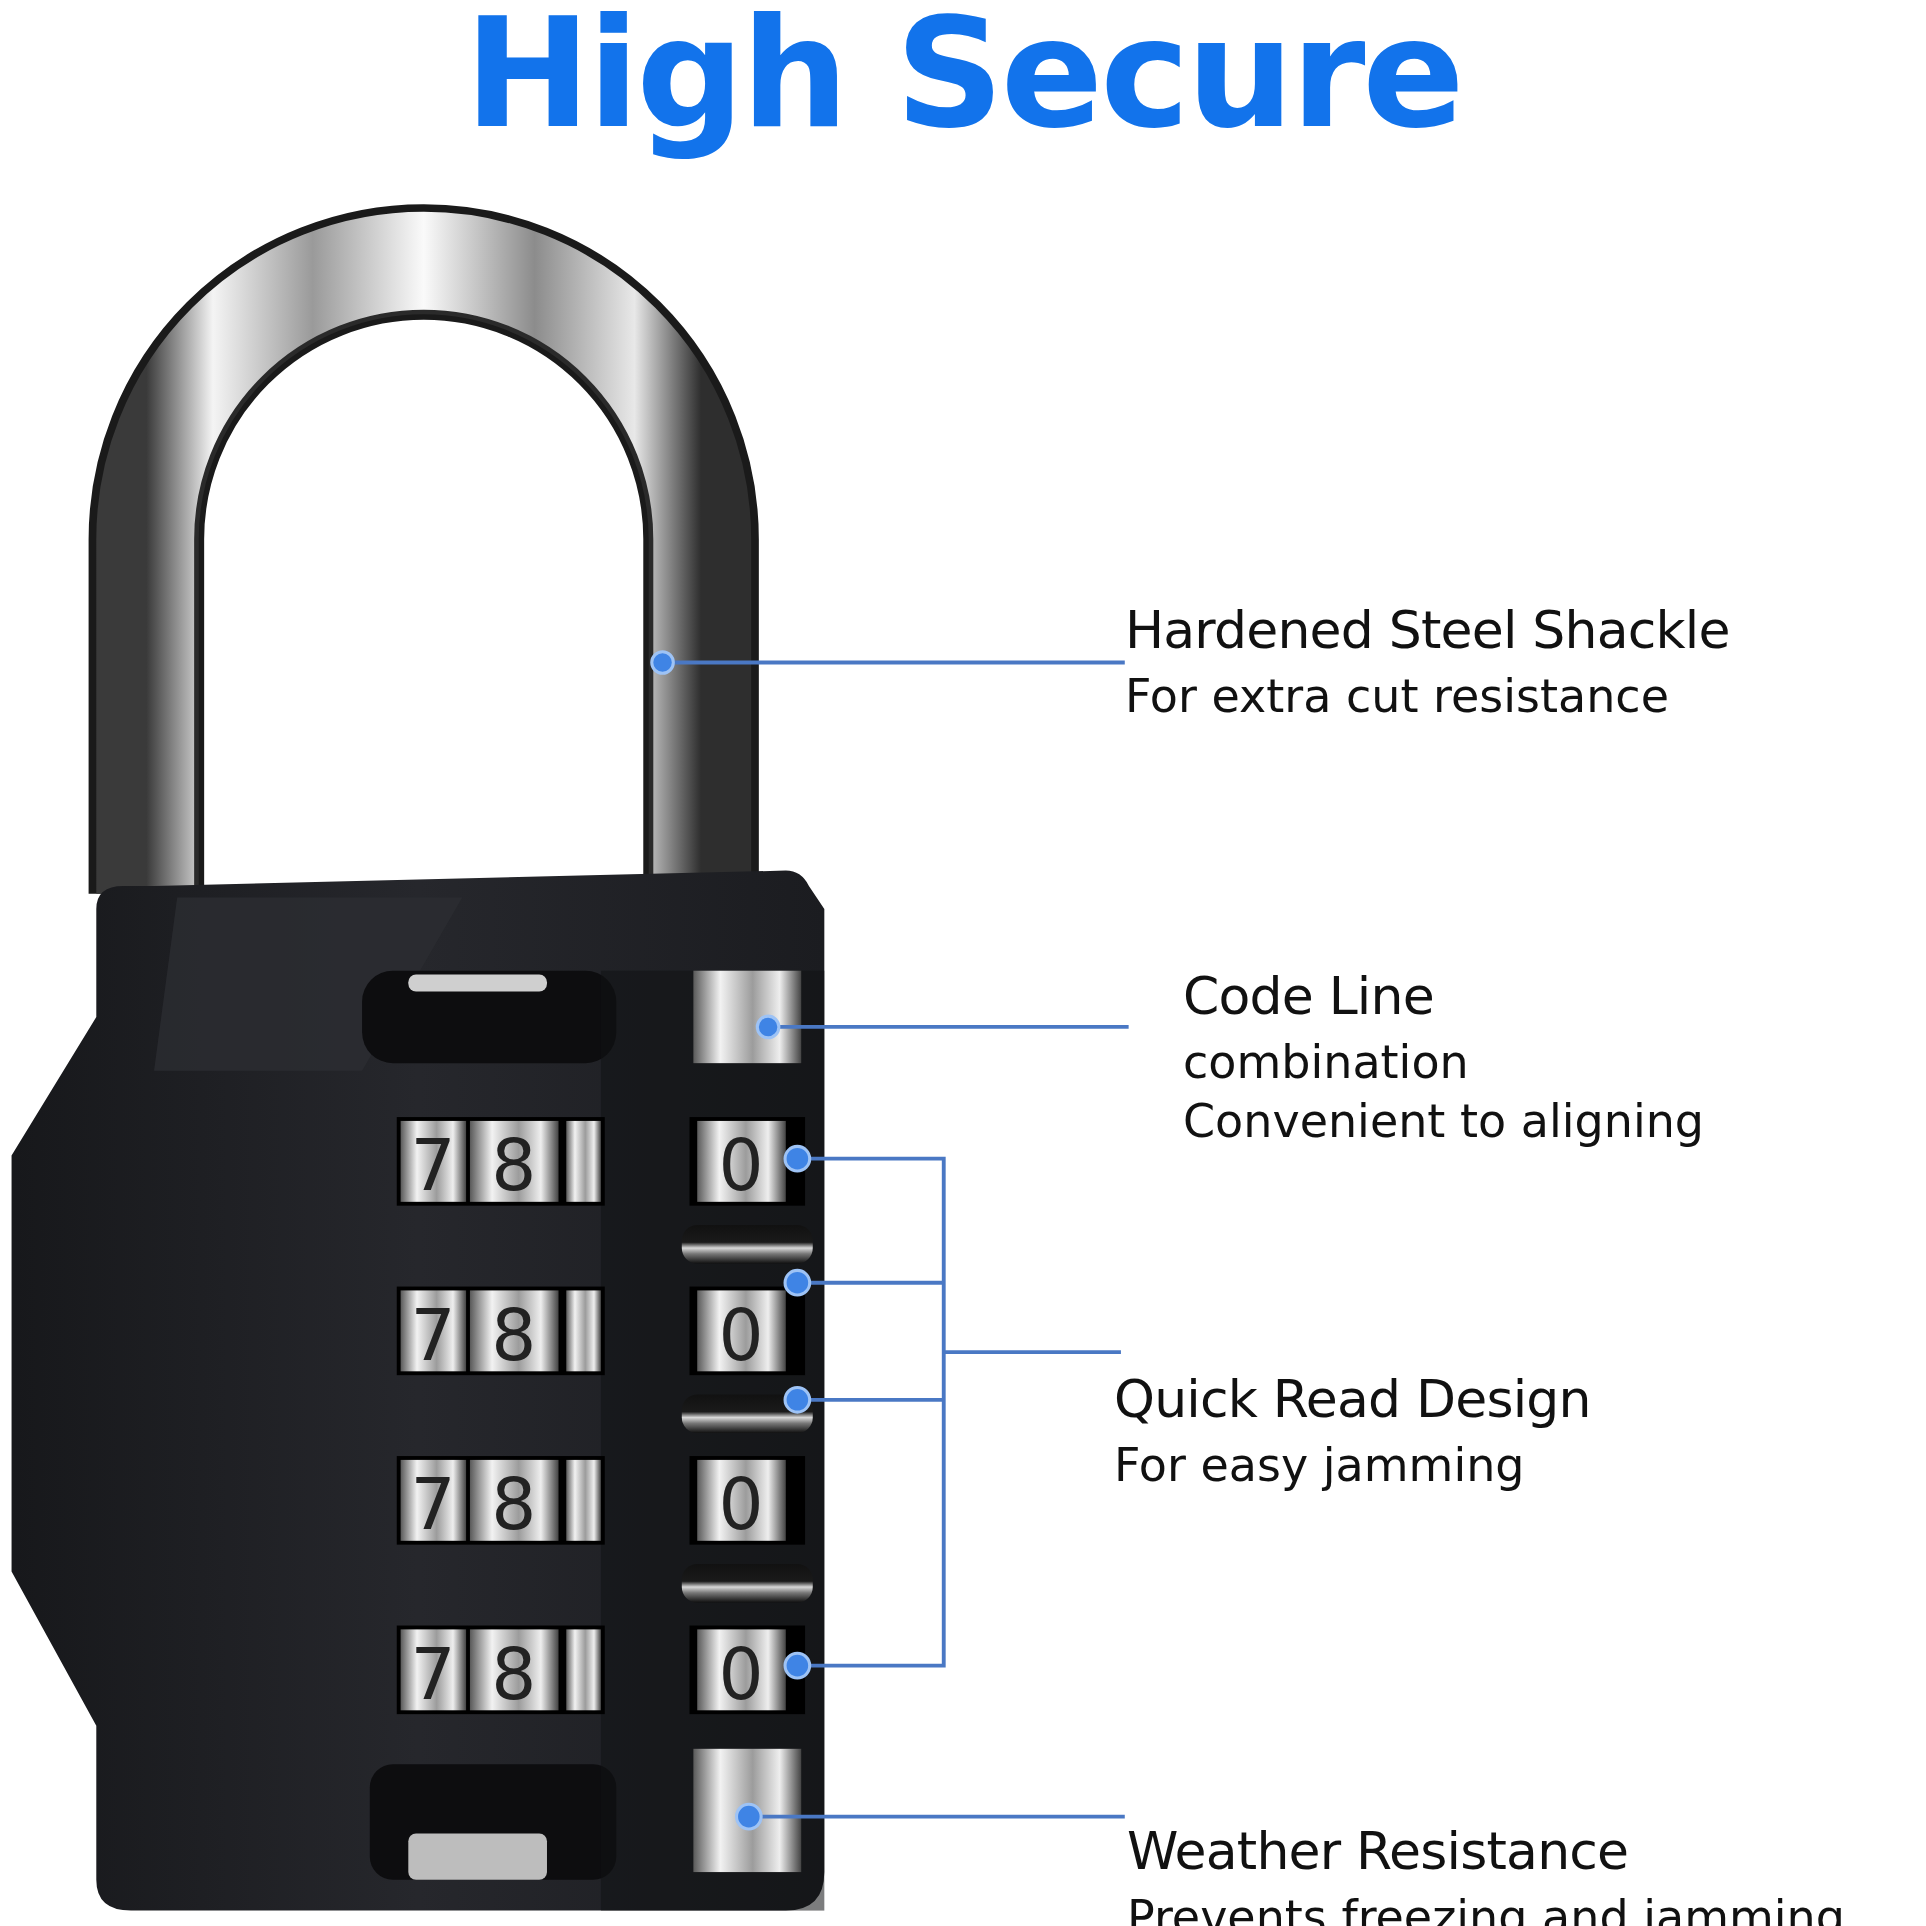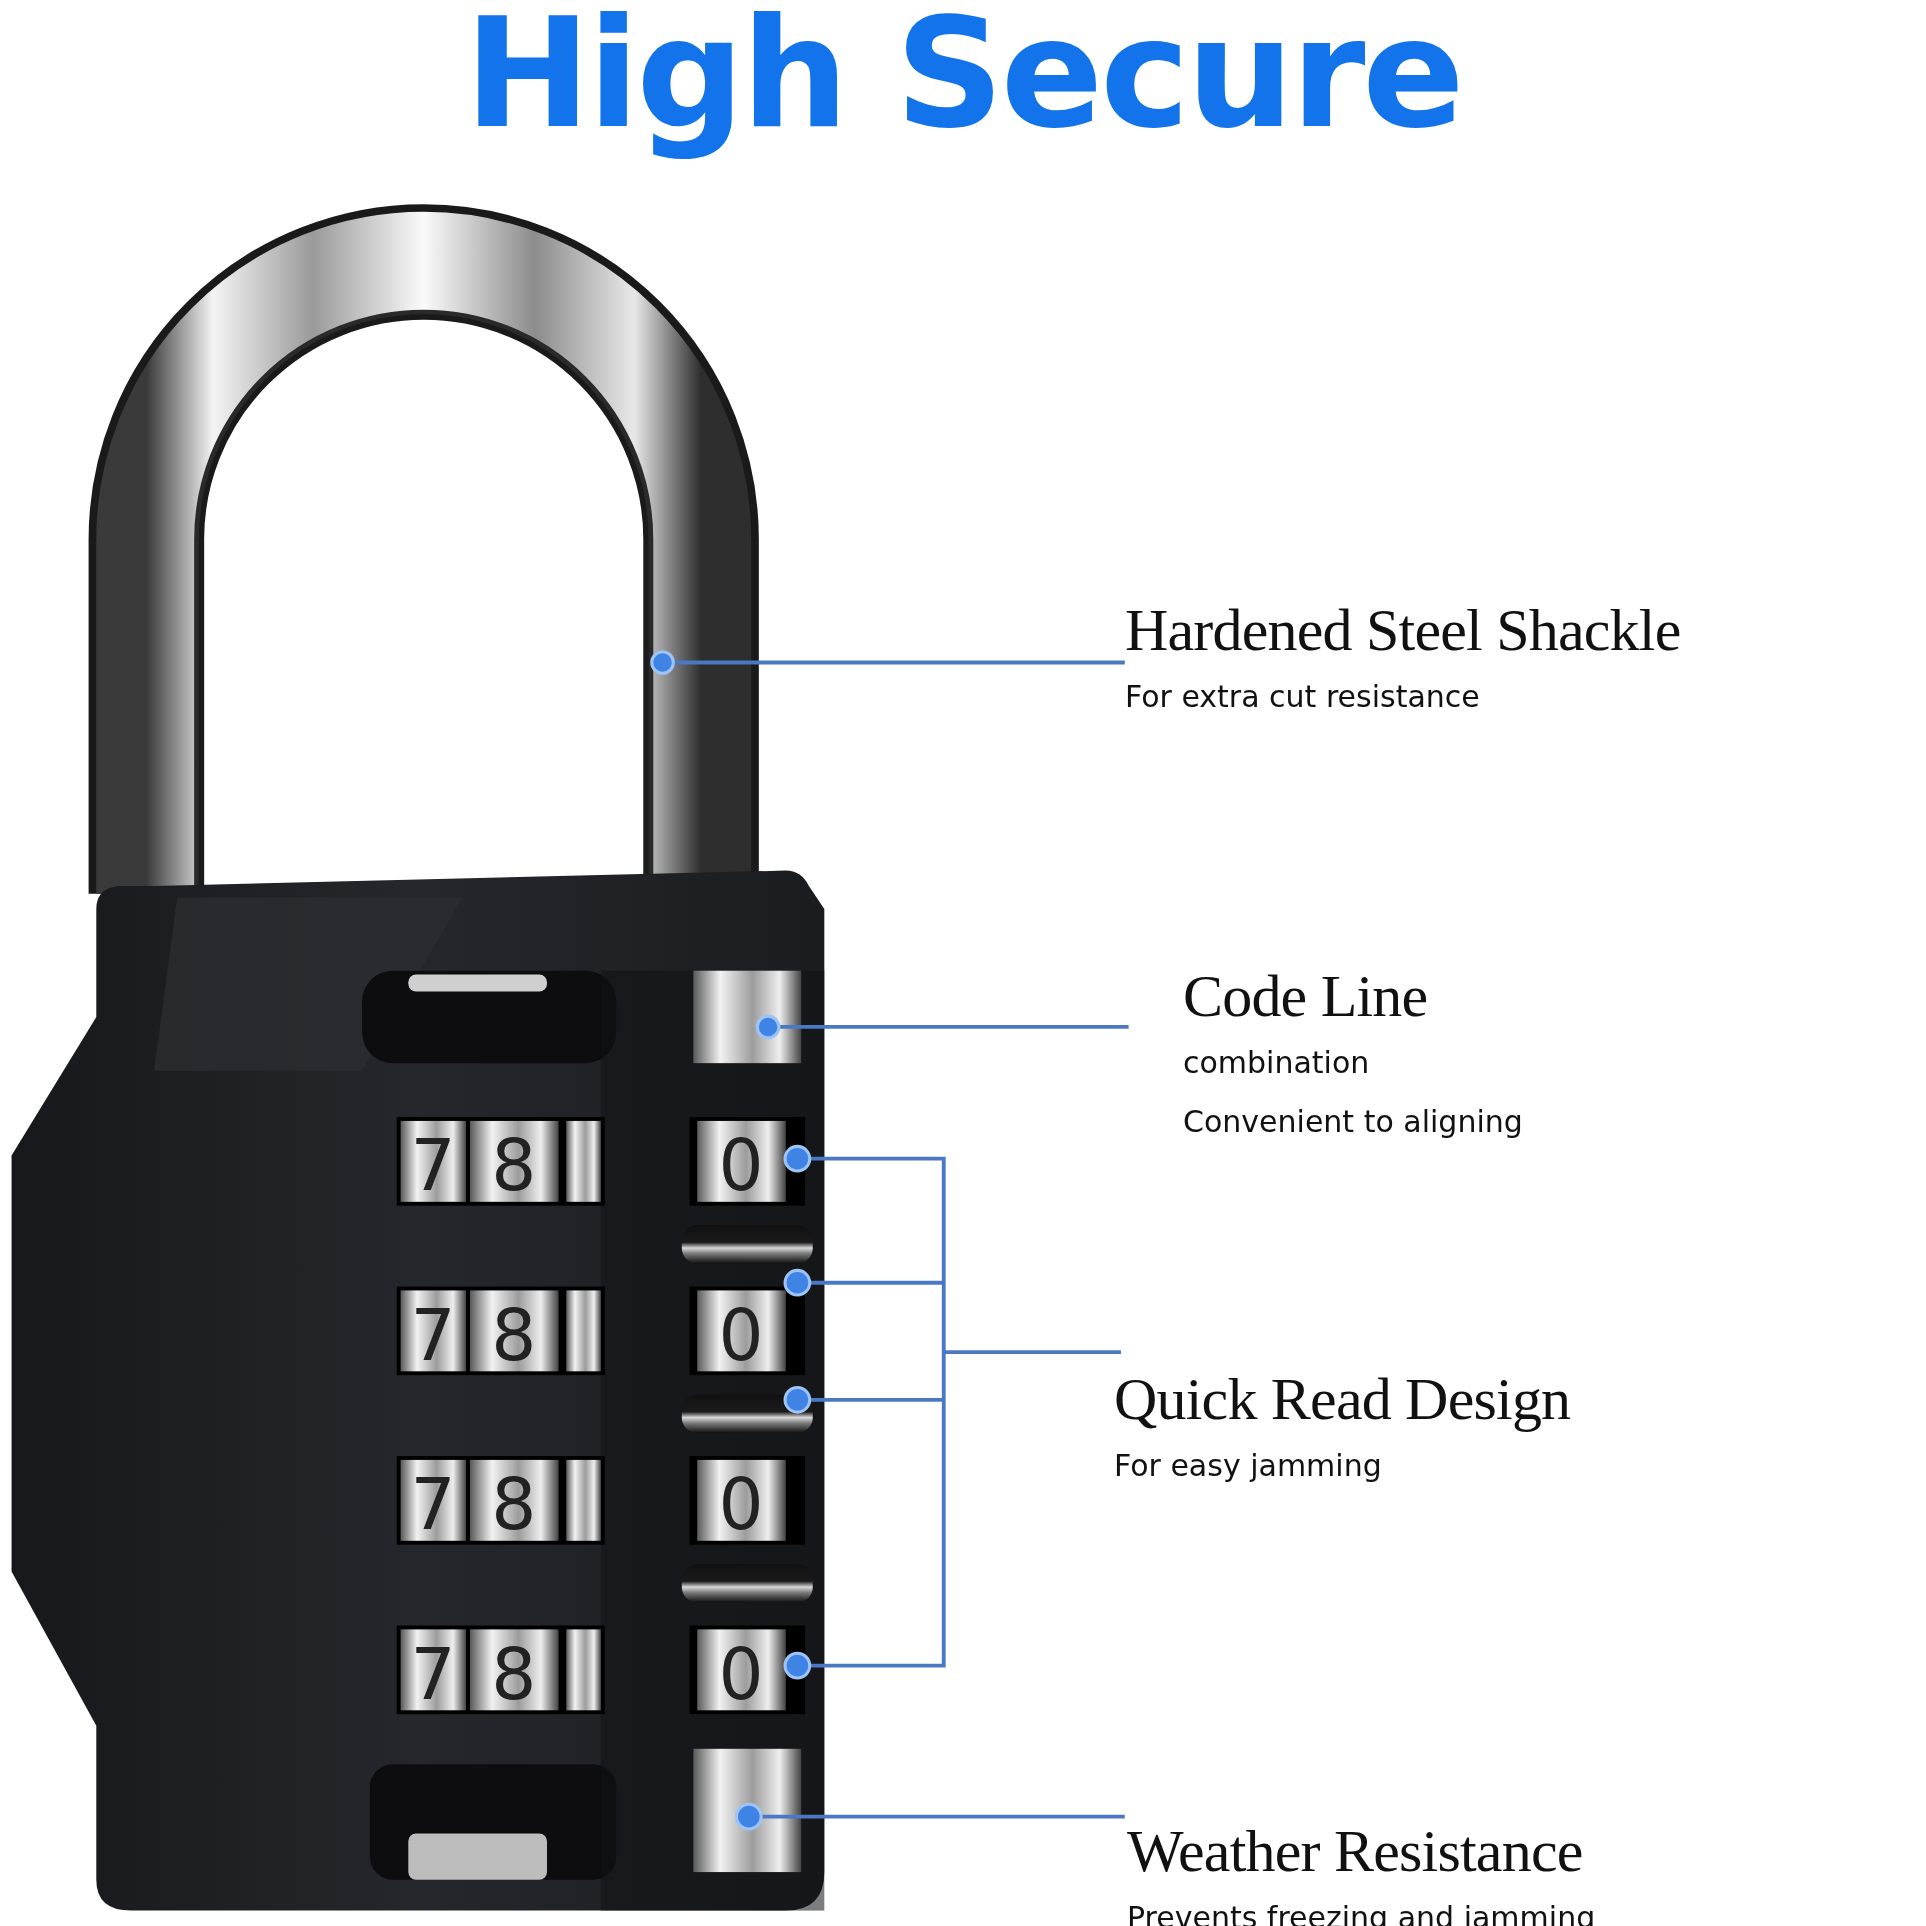--- a/index.html
+++ b/index.html
@@ -3,22 +3,22 @@
 <meta charset="utf-8">
 <style>
   html, body { margin:0; padding:0; background:#ffffff; }
   body { width:1926px; height:1926px; position:relative; overflow:hidden;
          font-family:"DejaVu Sans", sans-serif; }
   .title { position:absolute; left:0; top:-14px; width:2080px; text-align:center;
            font-family:"DejaVu Sans", sans-serif; font-weight:bold; font-size:151px;
            letter-spacing:-3.1px; color:#1273EB; margin:0; transform:translateX(-77px); }
   .stage { position:absolute; left:0; top:0; width:1926px; height:1926px; }
   .callout-text { position:absolute; color:#111; }
-  .callout-title { font-size:60px; line-height:74px; white-space:nowrap; letter-spacing:-0.8px;font-family:Liberation Serif, serif; }
-  .callout-sub { font-size:30px; line-height:59px; white-space:nowrap; }
+  .callout-title { font-size:52px; line-height:74px; white-space:nowrap; letter-spacing:-0.8px; }
+  .callout-sub { font-size:46px; line-height:59px; white-space:nowrap; }
 </style>
 </head>
 <body>
 
 <h1 class="title">High Secure</h1>
 
 <svg class="stage" viewBox="0 0 2500 2500" xmlns="http://www.w3.org/2000/svg">
   <defs>
     <linearGradient id="chrome" x1="0" x2="1" y1="0" y2="0">
       <stop offset="0" stop-color="#3a3a3a"></stop>

